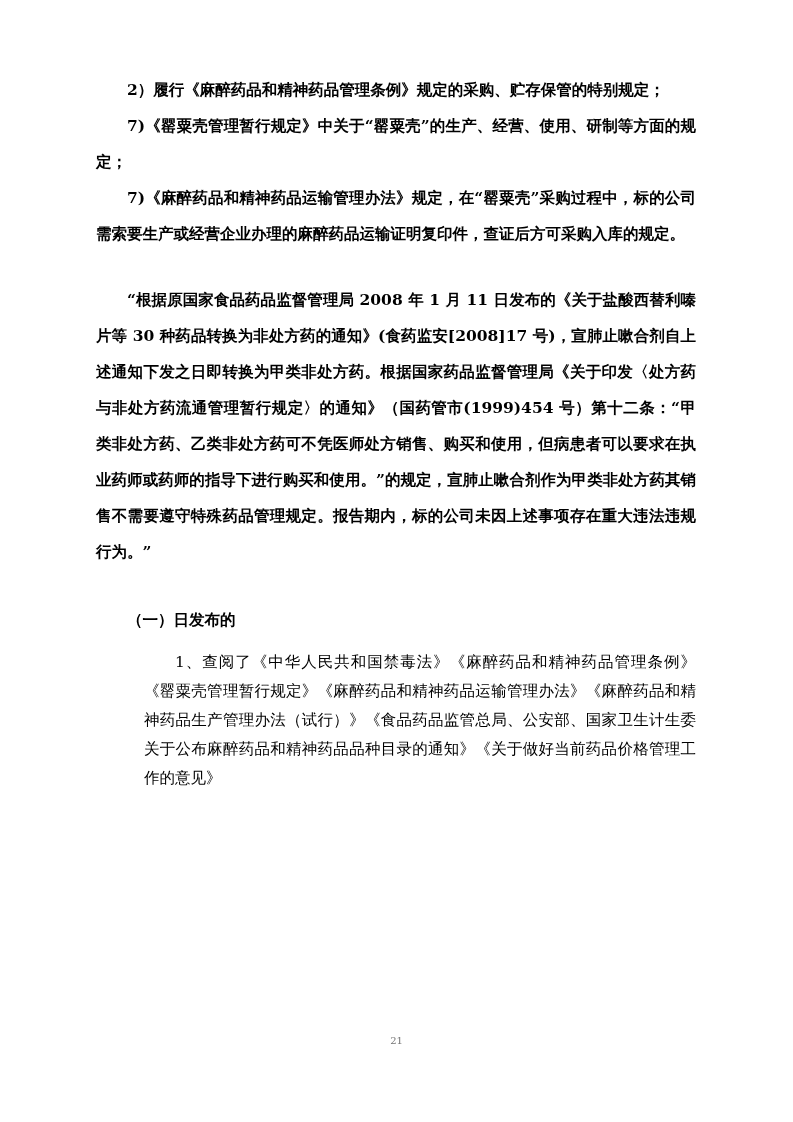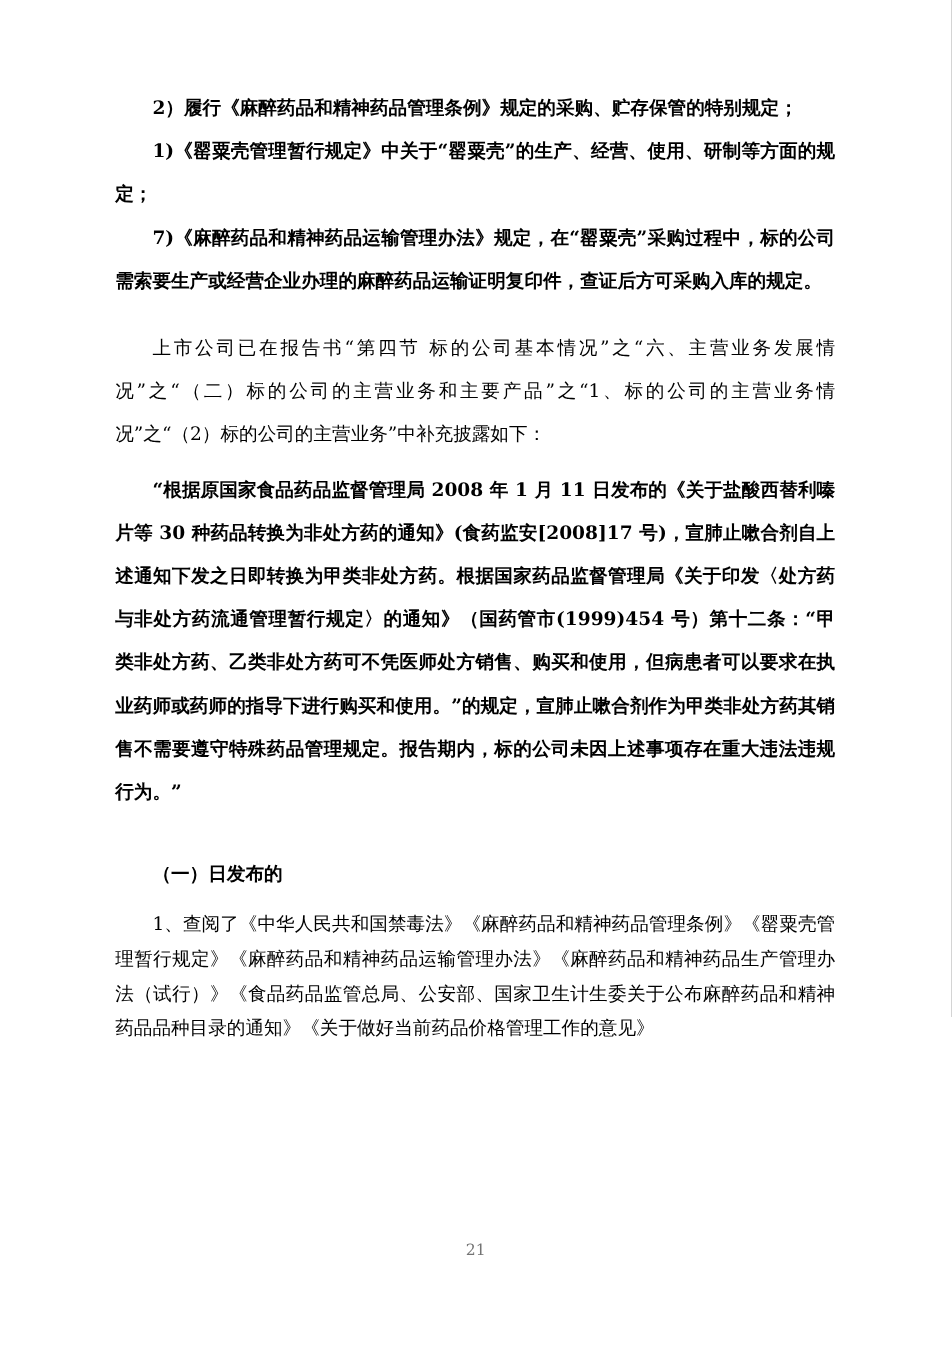--- a/index.html
+++ b/index.html
@@ -49,42 +49,42 @@
     font-family: "DejaVu Serif", serif;
   }
   .gap-sm { height: 10px; }
   .gap-lg { height: 22px; }
   .pagenum {
     position: absolute;
     left: 0;
     right: 0;
     top: 1035px;
     text-align: center;
-    font-size: 13px;
+    font-size: 10px;
     font-family: "DejaVu Serif", serif;
     color: #737373;
   }
   .bottom-block {
     line-height: 29px;
+    margin-left: 48px;
   }
 </style>
 </head>
 <body>
 
 <div class="page">
   <div class="content">
 
     <p class="para bold indent">2）履行《麻醉药品和精神药品管理条例》规定的采购、贮存保管的特别规定；</p>
-    <p class="para bold indent">1)《罂粟壳管理暂行规定》中关于“罂粟壳”的生产、经营、使用、研制等方面的规定；</p>
+    <p class="para bold indent">7)《罂粟壳管理暂行规定》中关于“罂粟壳”的生产、经营、使用、研制等方面的规定；</p>
     <p class="para bold indent">7)《麻醉药品和精神药品运输管理办法》规定，在“罂粟壳”采购过程中，标的公司需索要生产或经营企业办理的麻醉药品运输证明复印件，查证后方可采购入库的规定。</p>
 
     <div class="gap-sm"></div>
 
     <div class="gap-sm"></div>
-    <p class="para serifreg indent">上市公司已在报告书“第四节 标的公司基本情况”之“六、主营业务发展情况”之“（二）标的公司的主营业务和主要产品”之“1、标的公司的主营业务情况”之“（2）标的公司的主营业务”中补充披露如下：</p>
 
     <div class="gap-sm"></div>
     <p class="para bold indent">“根据原国家食品药品监督管理局 2008 年 1 月 11 日发布的《关于盐酸西替利嗪片等 30 种药品转换为非处方药的通知》(食药监安[2008]17 号)，宣肺止嗽合剂自上述通知下发之日即转换为甲类非处方药。根据国家药品监督管理局《关于印发〈处方药与非处方药流通管理暂行规定〉的通知》（国药管市(1999)454 号）第十二条：“甲类非处方药、乙类非处方药可不凭医师处方销售、购买和使用，但病患者可以要求在执业药师或药师的指导下进行购买和使用。”的规定，宣肺止嗽合剂作为甲类非处方药其销售不需要遵守特殊药品管理规定。报告期内，标的公司未因上述事项存在重大违法违规行为。”</p>
 
     <div class="gap-lg"></div>
 
     <div class="gap-sm"></div>
     <p class="para bold indent">（一）日发布的</p>
 
     <div class="gap-sm"></div>

